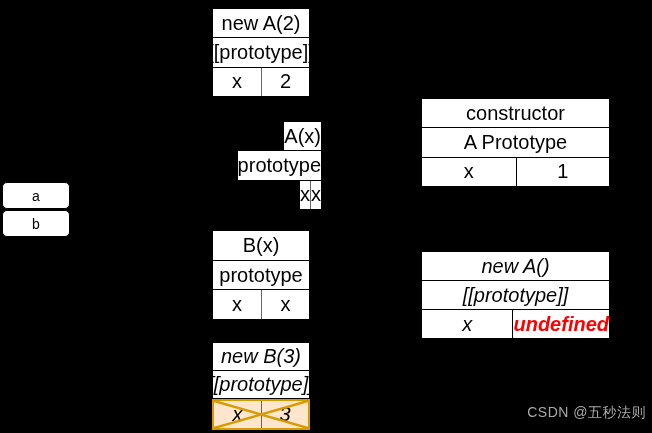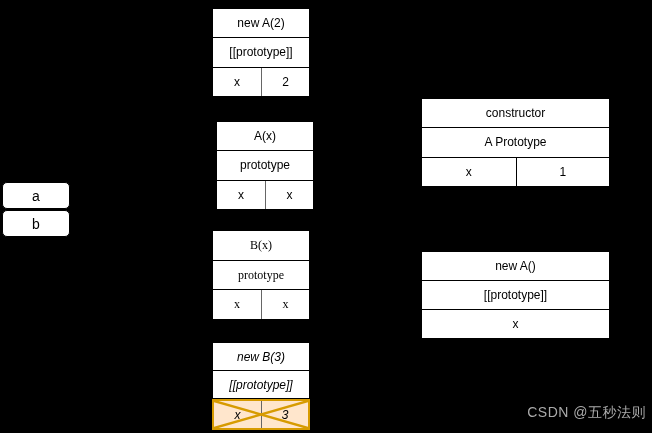--- a/index.html
+++ b/index.html
@@ -24,21 +24,21 @@
   }
   .trow {
     flex: 1;
     background: #ffffff;
     border: 1.5px solid #000000;
     border-top: none;
     box-sizing: border-box;
     display: flex;
     align-items: center;
     justify-content: center;
-    font-size: 12px;
+    font-size: 20px;
     color: #000000;
     position: relative;
   }
   .trow:first-child {
     border-top: 1.5px solid #000000;
   }
   .kvrow {
     padding: 0;
   }
   .cell {
@@ -84,25 +84,25 @@
     right: 6px;
     top: 404px;
     font-size: 14px;
     color: #aaaaaa;
     letter-spacing: 0.5px;
     white-space: nowrap;
     margin-left: 16px;
   }
   
   #box-new-a2 { left: 212px; top: 8px;   width: 98px;  height: 89px; }
-  #box-a-fn   { left: 216px; top: 121px; width: 98px;  height: 89px; }
-  #box-b-fn   { left: 212px; top: 230px; width: 98px;  height: 90px; font-family: Liberation Serif, serif; }
+  #box-a-fn   { left: 224px; top: 121px; width: 98px;  height: 89px; align-items: flex-end; }
+  #box-b-fn   { left: 212px; top: 230px; width: 98px;  height: 90px; }
   #box-new-b3 { left: 212px; top: 342px; width: 98px;  height: 88px; font-style: italic; }
   #box-a-proto{ left: 421px; top: 98px;  width: 189px; height: 89px; }
-  #box-new-a0 { left: 421px; top: 251px; width: 189px; height: 88px; }
+  #box-new-a0 { left: 421px; top: 251px; width: 189px; height: 88px; font-style: italic; }
   #label-a { left: 2px; top: 182px; width: 68px; height: 27px; }
   #label-b { left: 2px; top: 210px; width: 68px; height: 27px; }
 </style>
 </head>
 <body>
 
 <div class="stage">
 
   <div class="varlabel" id="label-a">
     <span>a</span>
@@ -158,18 +158,19 @@
       <div class="cell">x</div>
       <div class="cell">1</div>
     </div>
   </div>
 
   <div class="tbox wide" id="box-new-a0">
     <div class="trow">new A()</div>
     <div class="trow">[[prototype]]</div>
     <div class="trow kvrow">
       <div class="cell">x</div>
+      <div class="cell red-value">undefined</div>
     </div>
   </div>
 
   <div class="watermark">CSDN @五秒法则</div>
 
 </div>
 
 </body></html>

